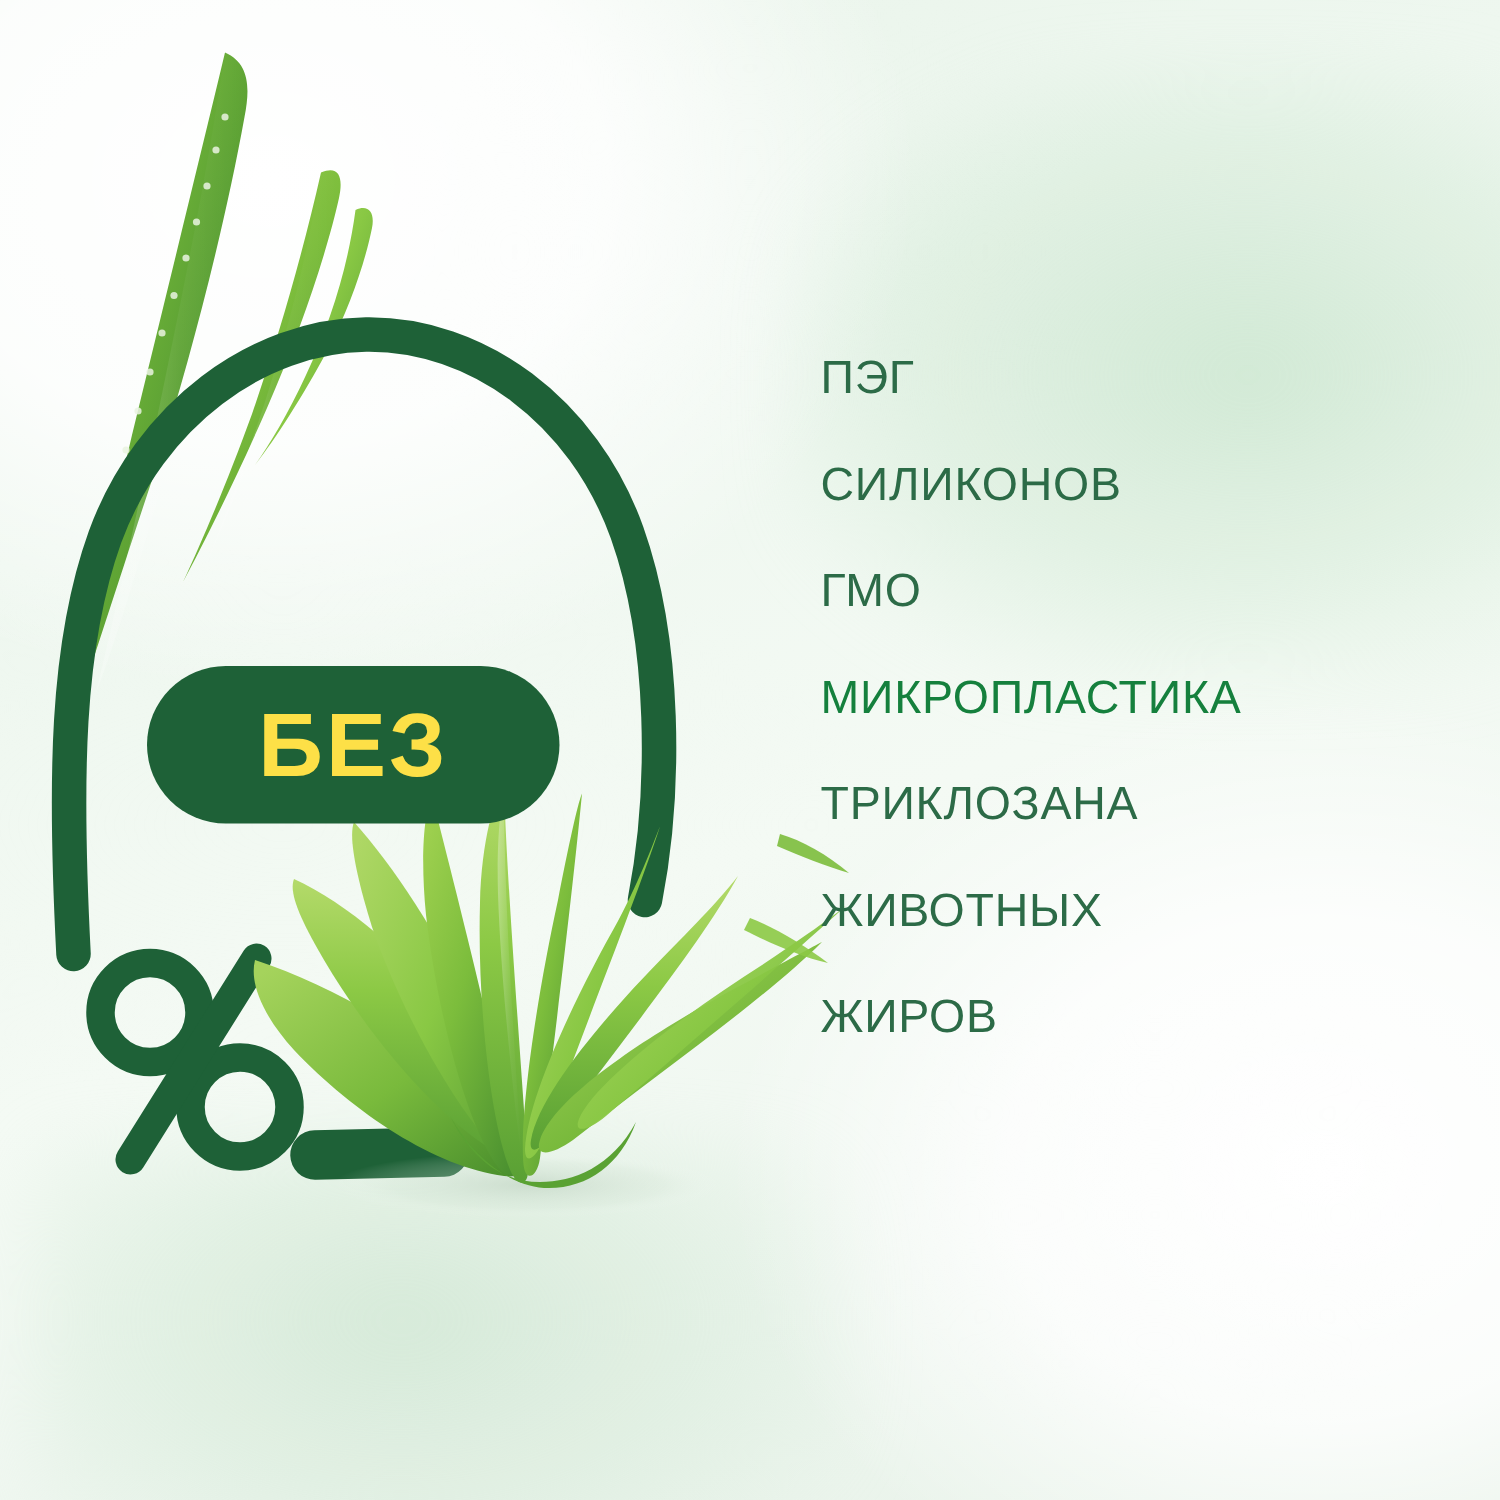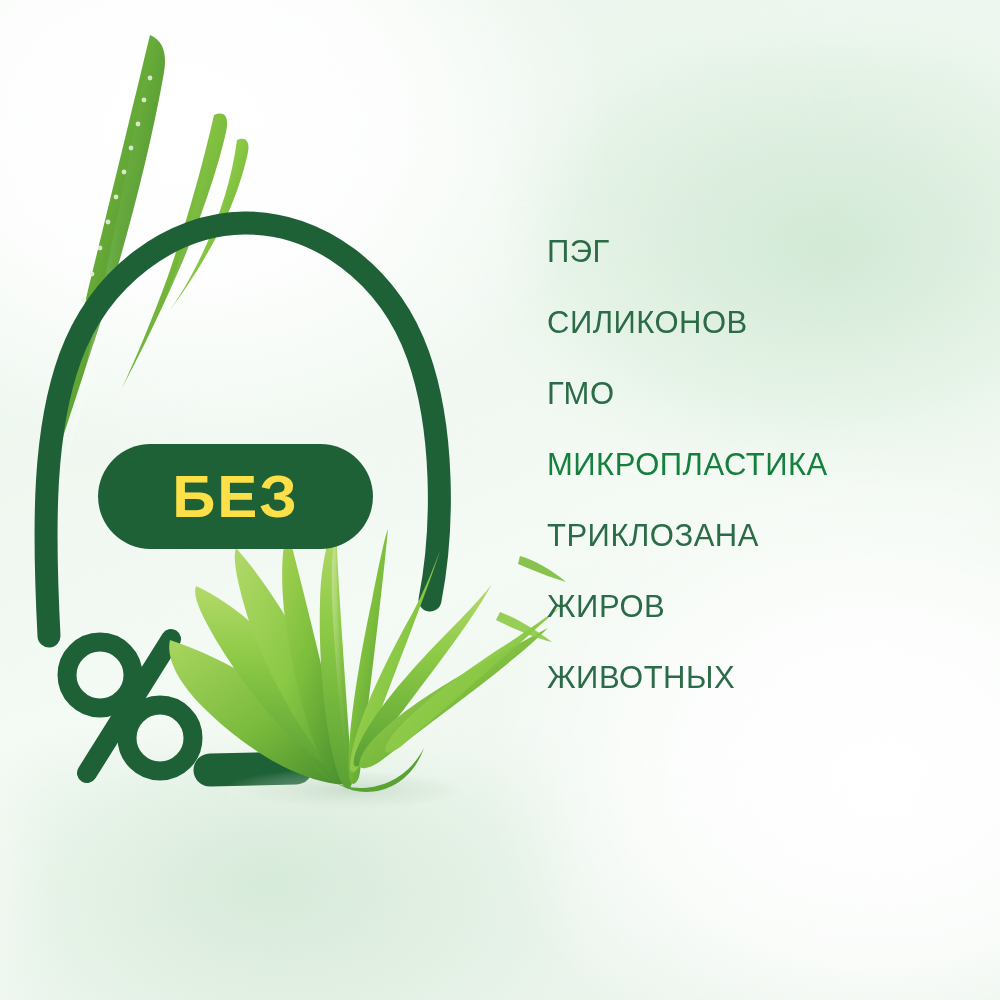--- a/index.html
+++ b/index.html
@@ -262,17 +262,17 @@
   <div class="badge" style="background:#1e6137;">
     <span class="badge-label">БЕЗ</span>
   </div>
 
   <div class="ingredient-list">
     <div class="ingredient-item" style="color:#2c6b47;">ПЭГ</div>
     <div class="ingredient-item" style="color:#2c6b47;">СИЛИКОНОВ</div>
     <div class="ingredient-item" style="color:#2c6b47;">ГМО</div>
     <div class="ingredient-item" style="color:#15803d;">МИКРОПЛАСТИКА</div>
     <div class="ingredient-item" style="color:#2c6b47;">ТРИКЛОЗАНА</div>
+    <div class="ingredient-item" style="color:#2c6b47;">ЖИВОТНЫХ</div>
     <div class="ingredient-item" style="color:#2c6b47;">ЖИРОВ</div>
-    <div class="ingredient-item" style="color:#2c6b47;">ЖИВОТНЫХ</div>
   </div>
 
 </div>
 
 </body></html>

